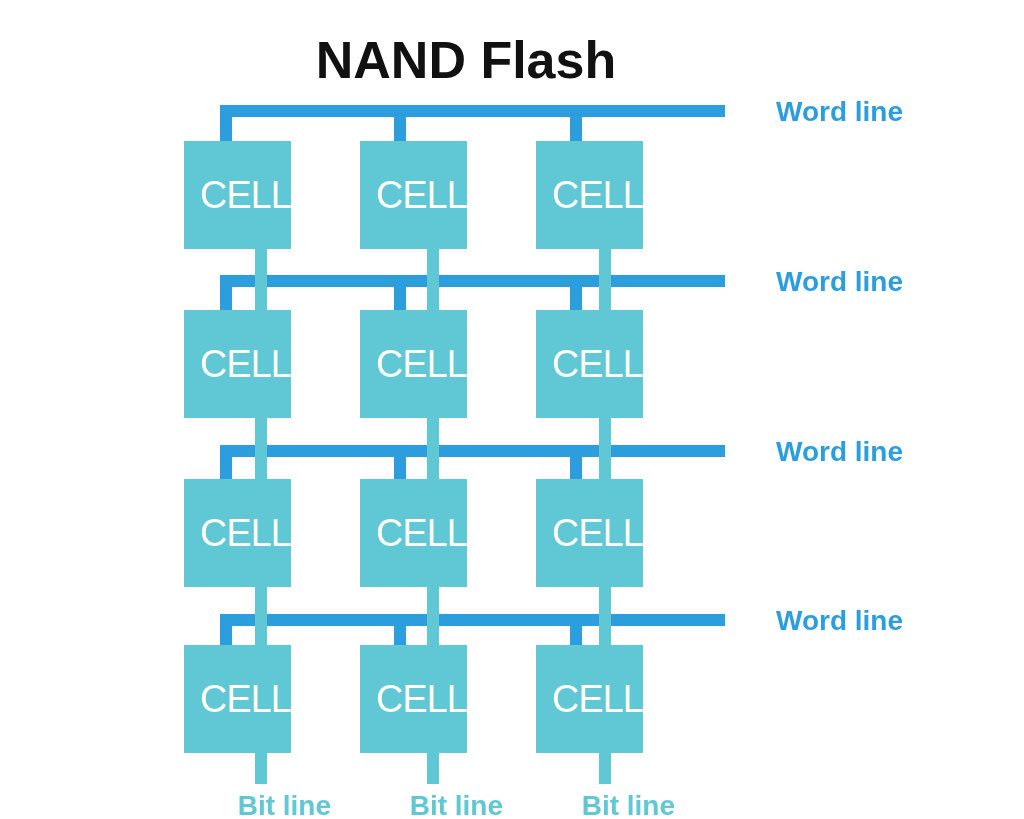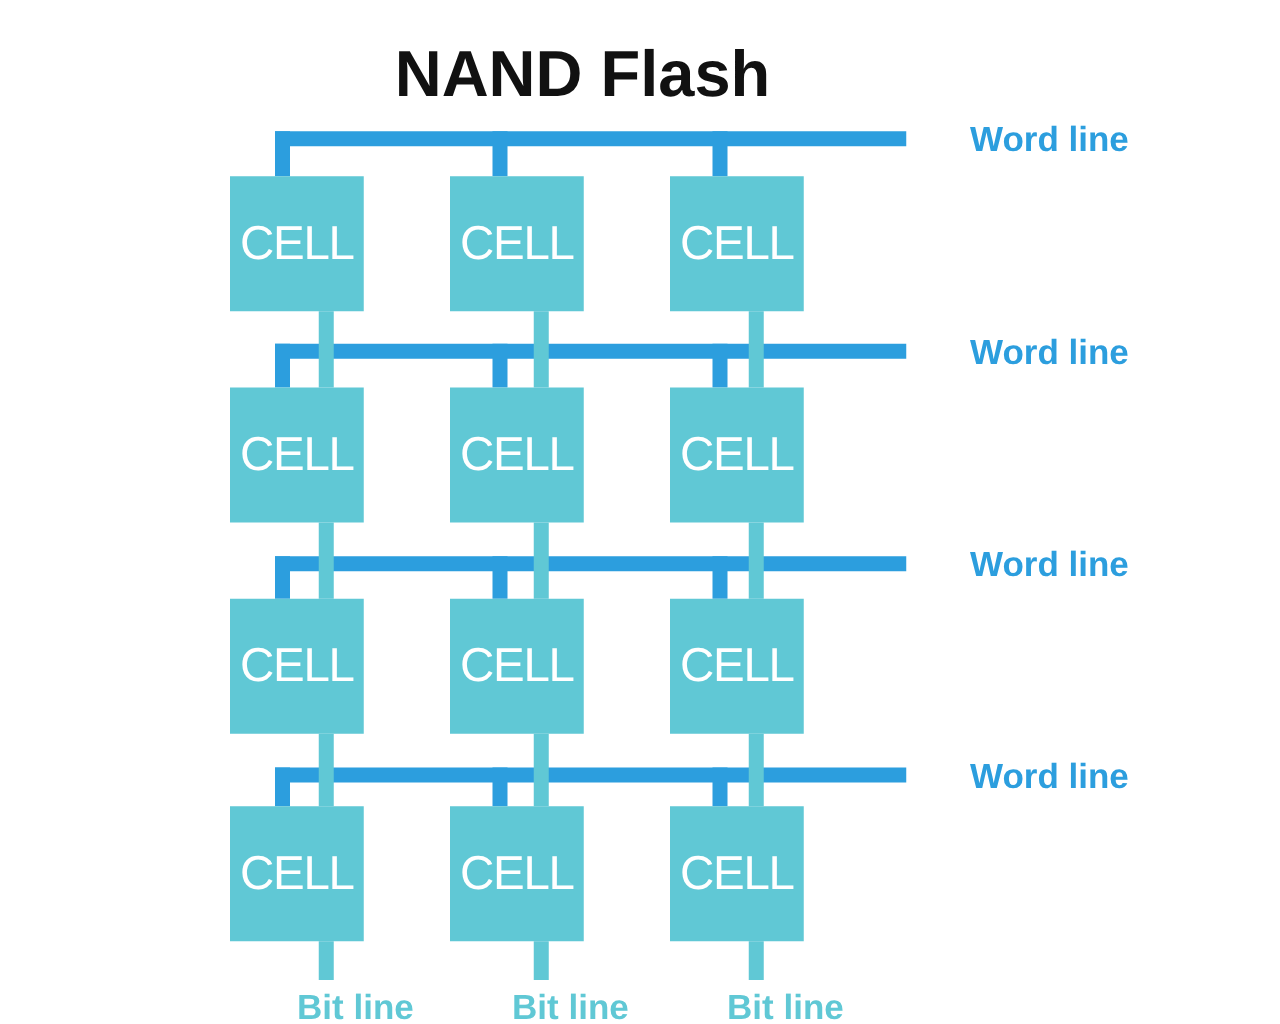--- a/index.html
+++ b/index.html
@@ -4,21 +4,21 @@
 <style>
   html,body{margin:0;padding:0;background:#fff;}
   body{font-family:"Liberation Sans",sans-serif;}
   .canvas{position:relative;width:1024px;height:819px;background:var(--background,#fff);overflow:hidden;margin-top:22px;}
   .title{position:absolute;left:166px;top:8px;width:600px;text-align:center;
          font-size:52px;font-weight:700;color:var(--title_ink,#111);}
   .wordline{position:absolute;left:220px;width:505px;height:12px;background:var(--word_line_blue,#2C9EDE);z-index:1;}
   .stub{position:absolute;width:12px;background:var(--word_line_blue,#2C9EDE);z-index:1;}
   .bitline{position:absolute;width:12px;background:var(--cell_teal,#60C8D5);z-index:2;}
   .cell{position:absolute;width:107px;height:108px;background:var(--cell_teal,#60C8D5);z-index:3;
-        display:flex;align-items:center;justify-content:center;
+        display:flex;align-items:center;justify-content:flex-end;
         color:var(--cell_text,#fff);font-size:38px;font-weight:400;letter-spacing:-1px;}
   .wl-label{position:absolute;left:776px;height:28px;line-height:30px;font-size:28px;font-weight:700;
             color:var(--word_line_blue,#2C9EDE);white-space:nowrap;z-index:4;}
   .bl-label{position:absolute;top:768px;width:140px;text-align:right;font-size:28px;font-weight:700;
             color:var(--cell_teal,#60C8D5);white-space:nowrap;z-index:4;}
 </style>
 </head>
 <body>
 
 <div class="canvas">

